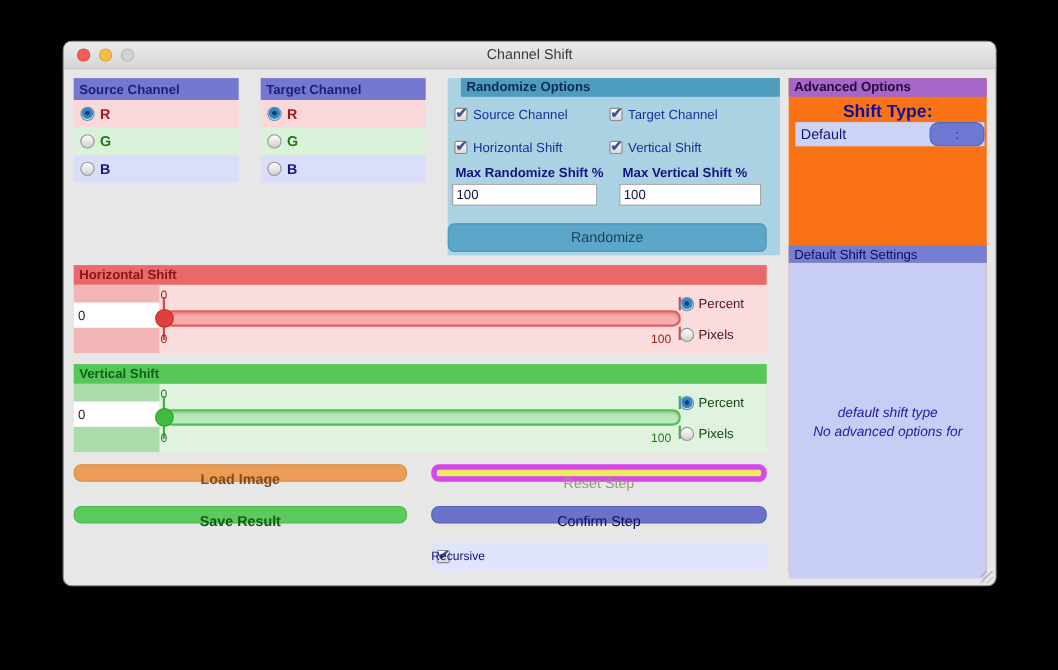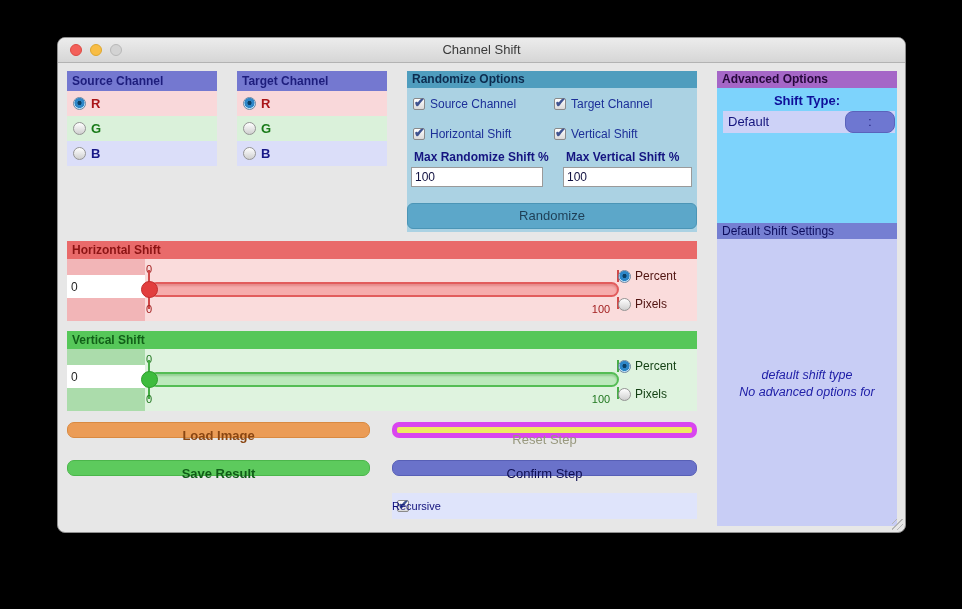--- a/index.html
+++ b/index.html
@@ -31,34 +31,34 @@
   
   .radio{position:absolute;width:13px;height:13px;border-radius:50%;box-sizing:border-box;
     background:linear-gradient(#ffffff,#cfcfcf);border:1px solid #949494;}
   .radio.sel{background:radial-gradient(circle at 50% 45%, #0c3f66 0 22%, #2e86c8 28% 58%, #bfe0f5 64%);
     border:1px solid #6f87a2;}
   .checkbox{position:absolute;width:12px;height:12px;box-sizing:border-box;border-radius:2px;
     background:linear-gradient(#ffffff,#dadada);border:1px solid #8a8a8a;}
   .checkbox .glyph{position:absolute;left:0;top:-4px;font-size:13px;font-weight:bold;color:#3f5390;}
 
   
-  .rand{width:290px;height:161px;background:#abd2e3;}
+  .rand{width:290px;height:161px;background:#abd2e3;padding-left:12px;}
   .rand .panel-header{height:17px;line-height:17px;background:#4f9dbe;color:#0c2b4e;}
   .rand .cb-label{position:absolute;font-size:12px;color:#1c2f98;height:16px;line-height:16px;}
   .rand .max-label{position:absolute;font-size:12px;font-weight:bold;color:#141480;}
   .rand input{position:absolute;height:20px;border:1px solid #9a9a9a;background:#fff;font-size:12px;
     padding:0 3px;color:#101040;font-family:"Liberation Sans",sans-serif;box-sizing:border-box;}
   .rand-btn{position:absolute;left:0;top:132px;width:290px;height:26px;background:#5ca7c9;
     border:1px solid #4b95b6;border-radius:6px;box-sizing:border-box;text-align:center;
     line-height:24px;font-size:13px;color:#1e3e55;}
 
   
-  .adv{width:180px;height:449px;background:#7dd3fc;}
+  .adv{width:180px;height:449px;background:#f97316;}
   .adv .panel-header{height:17px;line-height:17px;background:#a566c7;color:#26083b;}
-  .shift-type{position:absolute;left:0;top:22px;width:100%;text-align:center;font-size:13px;
+  .shift-type{position:absolute;left:0;top:22px;width:100%;text-align:center;font-size:16px;
     font-weight:bold;color:#0f0f99;}
   .dd-row{position:absolute;left:6px;top:40px;width:172px;height:22px;background:#cdd2f7;}
   .dd-value{position:absolute;left:5px;top:0;height:22px;line-height:22px;font-size:13px;color:#14147d;}
   .dd-btn{position:absolute;right:0;top:0;width:50px;height:22px;background:#6e77d1;
     border:1px solid #5a63bb;border-radius:8px;box-sizing:border-box;text-align:center;
     line-height:20px;font-size:12px;color:#20207c;}
   .adv-sub{position:absolute;left:0;top:152px;width:100%;height:16px;line-height:16px;
     background:#757fd2;color:#0d0d5e;font-size:12px;padding-left:5px;box-sizing:border-box;}
   .adv-body{position:absolute;left:0;top:168px;width:100%;height:287px;background:#c8cdf5;}
   .adv-msg{position:absolute;left:0;top:128px;width:100%;text-align:center;font-style:italic;

